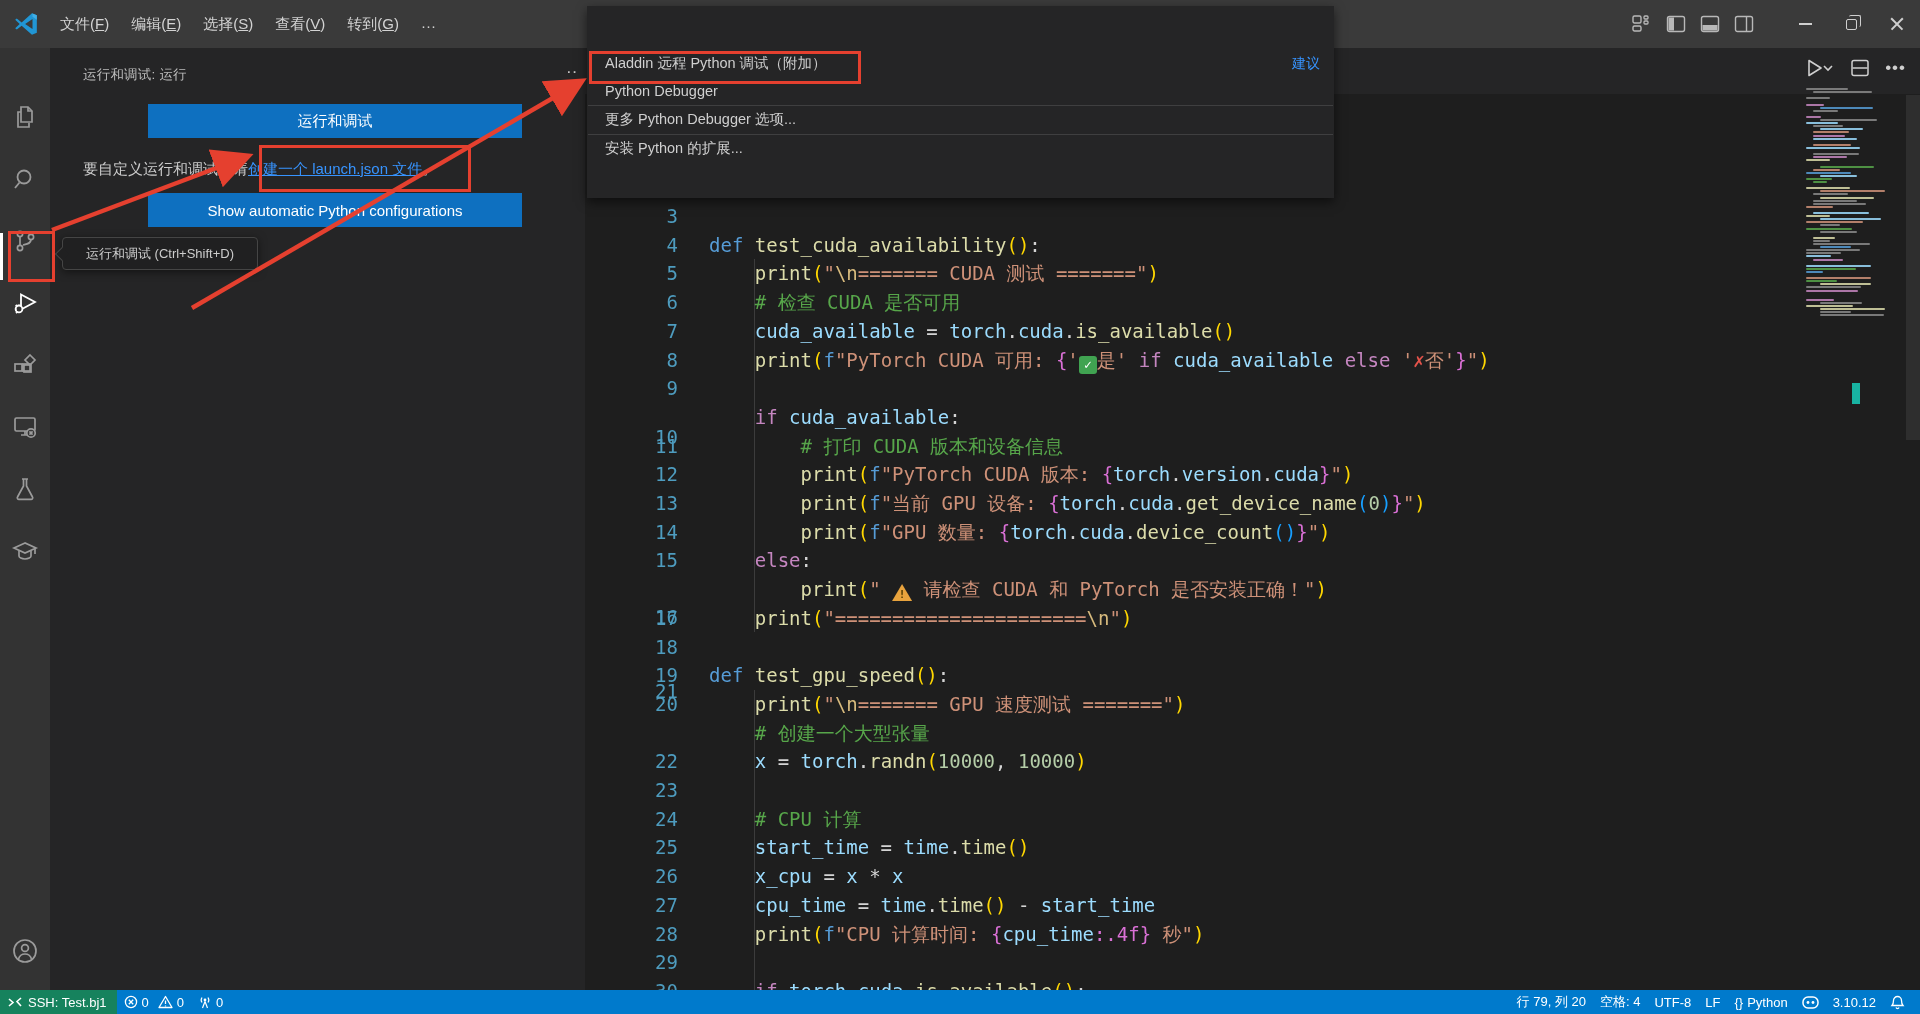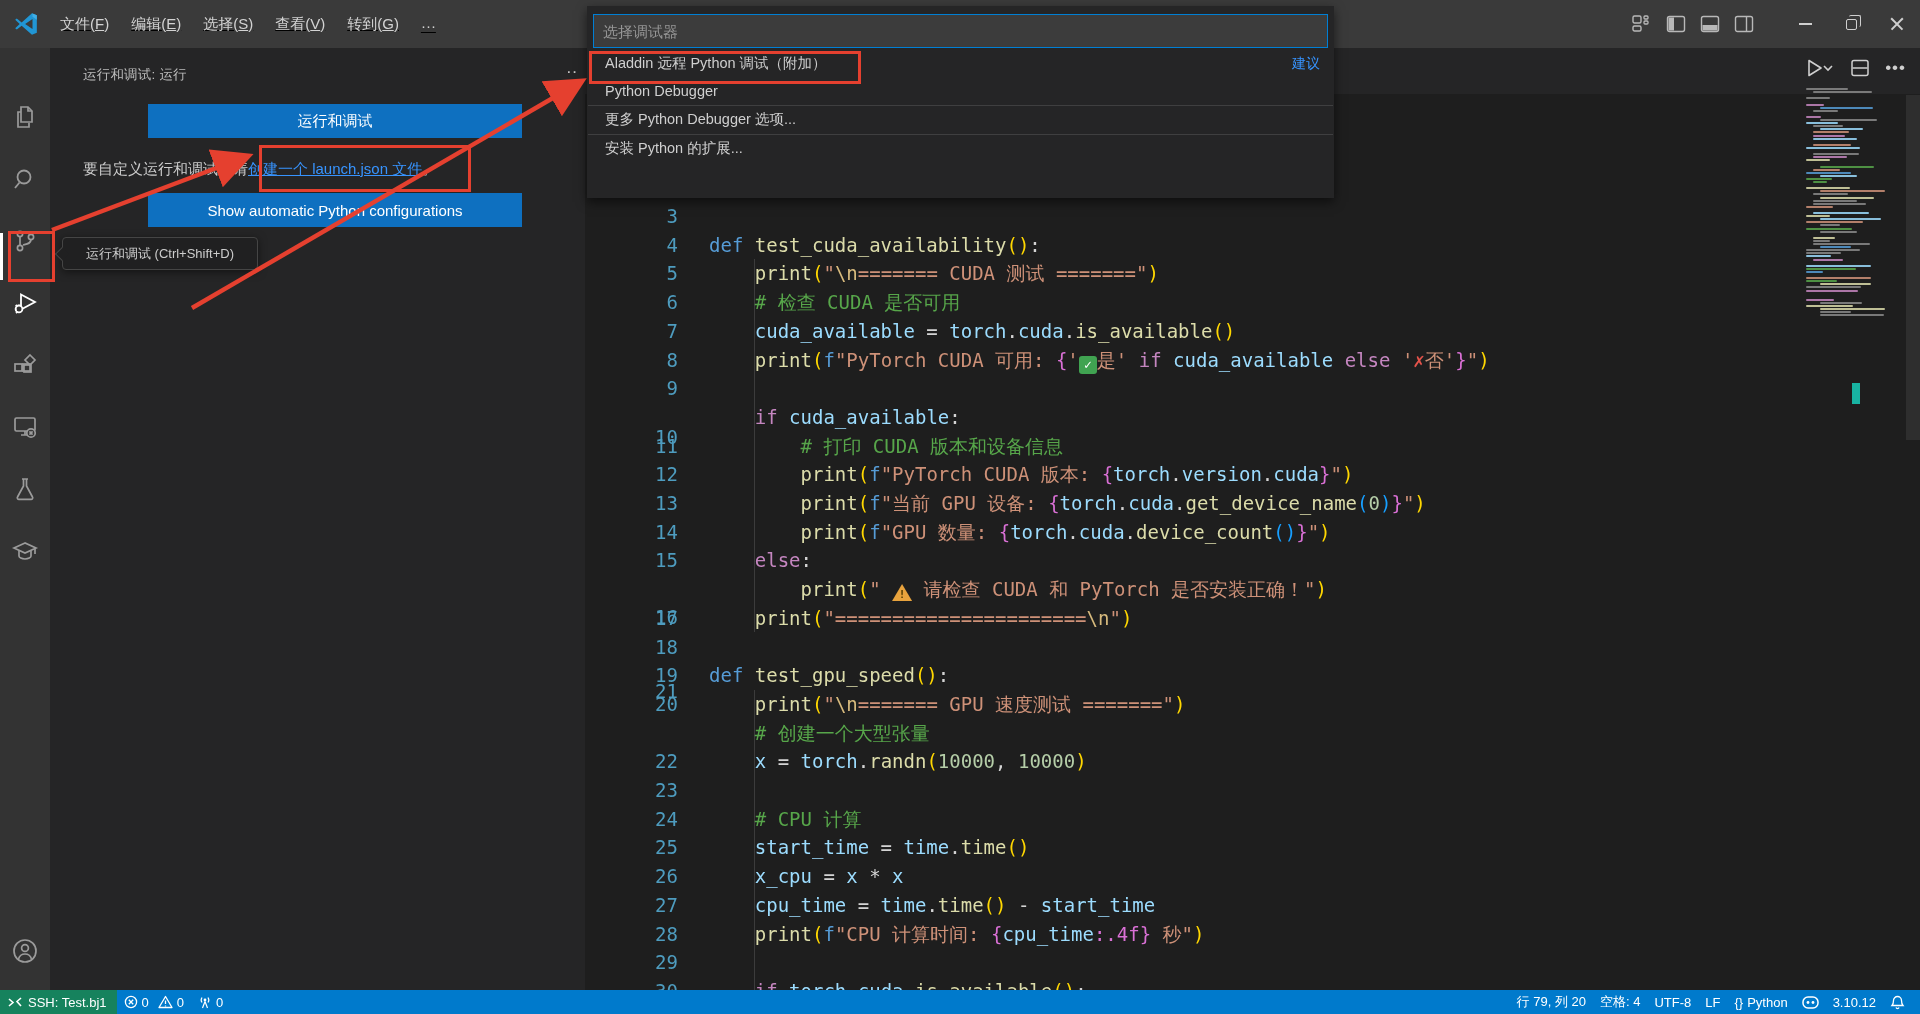--- a/index.html
+++ b/index.html
@@ -3,21 +3,21 @@
 <meta charset="utf-8">
 <style>
   * { margin:0; padding:0; box-sizing:border-box; }
   html,body { width:1920px; height:1014px; background:#1e1e1e; overflow:hidden; }
   body { font-family:"Liberation Sans", sans-serif; }
   #app { position:relative; width:1920px; height:1014px; background:#1e1e1e; overflow:hidden; }
 
   
   .titlebar { position:absolute; left:0; top:0; width:1920px; height:48px; background:#3a3a3a; display:flex; align-items:center; z-index:10; }
   .vscode-logo { width:26px; height:26px; margin-left:13px; flex:0 0 auto; }
-  .menubar { display:flex; align-items:flex-end; margin-left:10px;text-decoration:underline; }
+  .menubar { display:flex; align-items:flex-end; margin-left:10px; }
   .menu-item { color:#d3d3d3; font-size:15px; padding:6px 11px; border-radius:4px; cursor:default; white-space:nowrap; }
   .menu-item u { text-decoration:underline; }
   .titlebar-right { position:absolute; right:0; top:0; height:48px; display:flex; align-items:center; }
   .layout-icons { display:flex; gap:14px; margin-right:28px; }
   .layout-icon { width:20px; height:20px; opacity:.85; }
   .win-btn { width:46px; height:48px; display:flex; align-items:center; justify-content:center; }
   .win-glyph-min { width:13px; height:1.5px; background:#cfcfcf; }
   .win-glyph-restore { position:relative; width:11px; height:11px; border:1.3px solid #cfcfcf; border-radius:2px; }
   .win-glyph-restore:before { content:""; position:absolute; left:2px; top:-4.5px; width:11px; height:11px; border:1.3px solid #cfcfcf; border-radius:2px; border-left:none; border-bottom:none; }
   .win-glyph-close { position:relative; width:14px; height:14px; }
@@ -364,21 +364,20 @@
       <div class="mm-bar" style="top: 213.9px; left: 14px; width: 42.1164px; background: rgb(138, 138, 138);"></div>
       <div class="mm-bar" style="top: 217px; left: 0px; width: 47.4985px; background: rgb(220, 220, 170);"></div>
       <div class="mm-bar" style="top: 220.1px; left: 14px; width: 65.3118px; background: rgb(220, 220, 170);"></div>
       <div class="mm-bar" style="top: 223.2px; left: 14px; width: 31.0155px; background: rgb(138, 138, 138);"></div>
       <div class="mm-bar" style="top: 226.3px; left: 14px; width: 63.8519px; background: rgb(138, 138, 138);"></div>
     </div>
   <div class="teal-mark"></div>
   <div class="vscroll"></div>
 
   <div class="quickpick">
-    <input class="qp-input" placeholder="选择调试器" style="">
     <div class="qp-list" id="qp-list">
         <div class="qp-row">
           <span>Aladdin 远程 Python 调试（附加）</span>
           <span class="grow"></span>
           <span class="qp-badge">建议</span>
         </div>
         <div class="qp-row">
           <span>Python Debugger</span>
           <span class="grow"></span>
         </div>

